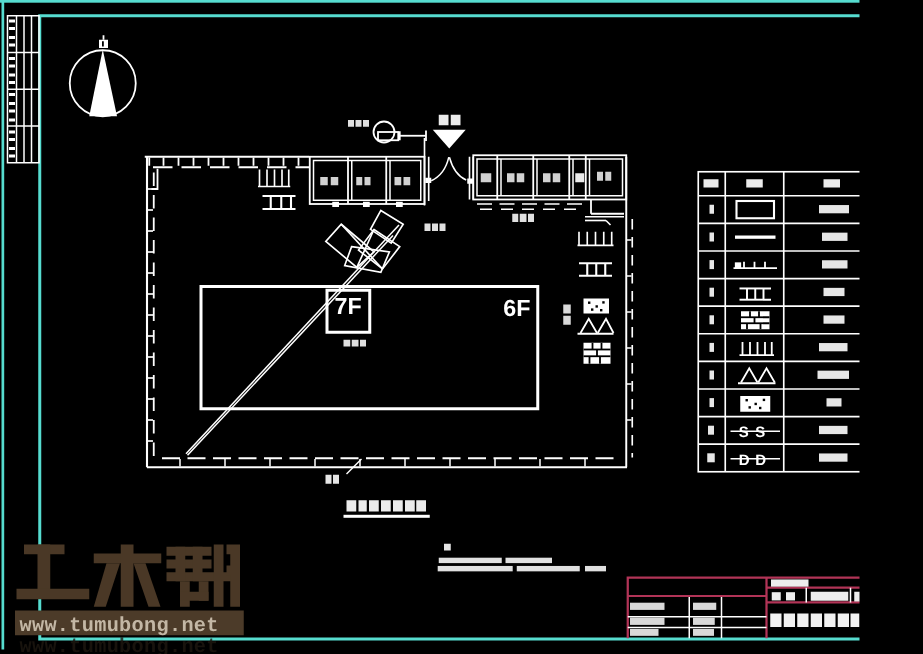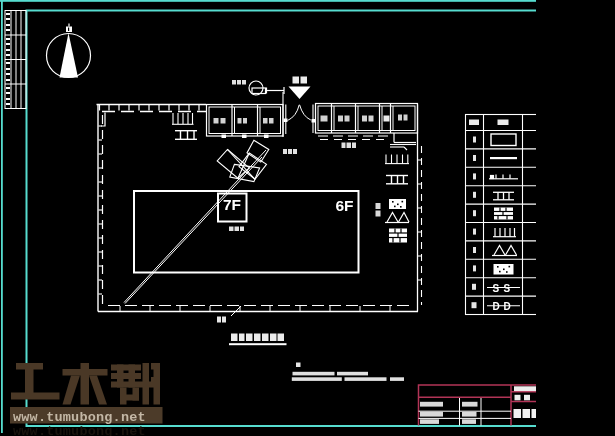--- a/index.html
+++ b/index.html
@@ -1,17 +1,17 @@
 <!DOCTYPE html>
 <html><head>
 <meta charset="utf-8">
 <style>
   html,body{margin:0;padding:0;background:#000;}
   #page{position:relative;width:536px;height:436px;background:#000;overflow:hidden;
-        font-family:"Liberation Sans",sans-serif;}
+        font-family:"Liberation Sans",sans-serif;padding-left:37px;}
   svg{position:absolute;left:0;top:0;}
 </style>
 </head>
 <body>
 <div id="page">
 <svg width="615" height="436" viewBox="0 0 615 436">
 
 <rect x="0" y="0" width="615" height="436" fill="#000"></rect>
 
 <rect x="0" y="0" width="615" height="1.8" fill="#56dccf"></rect>

